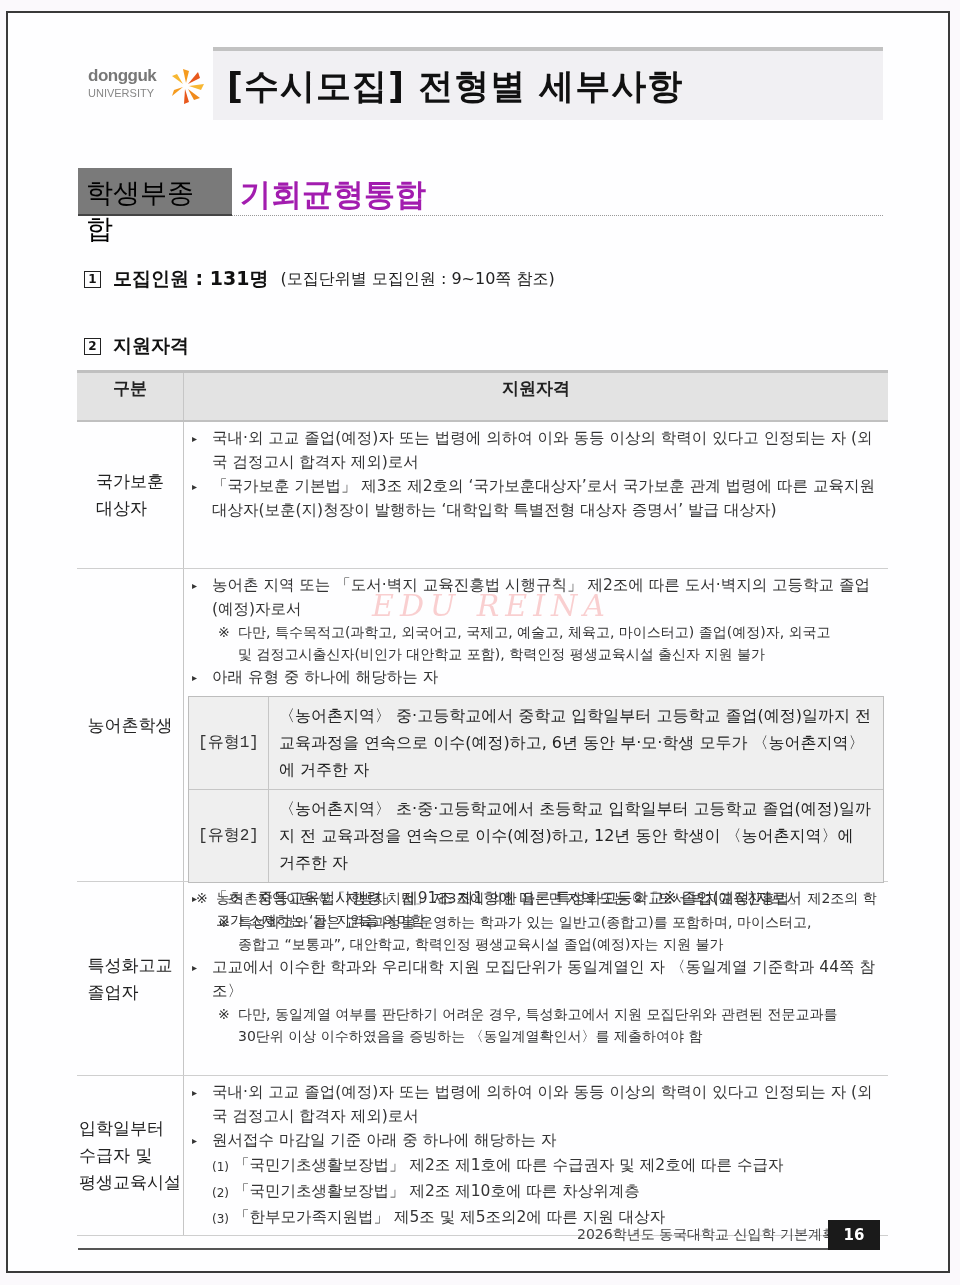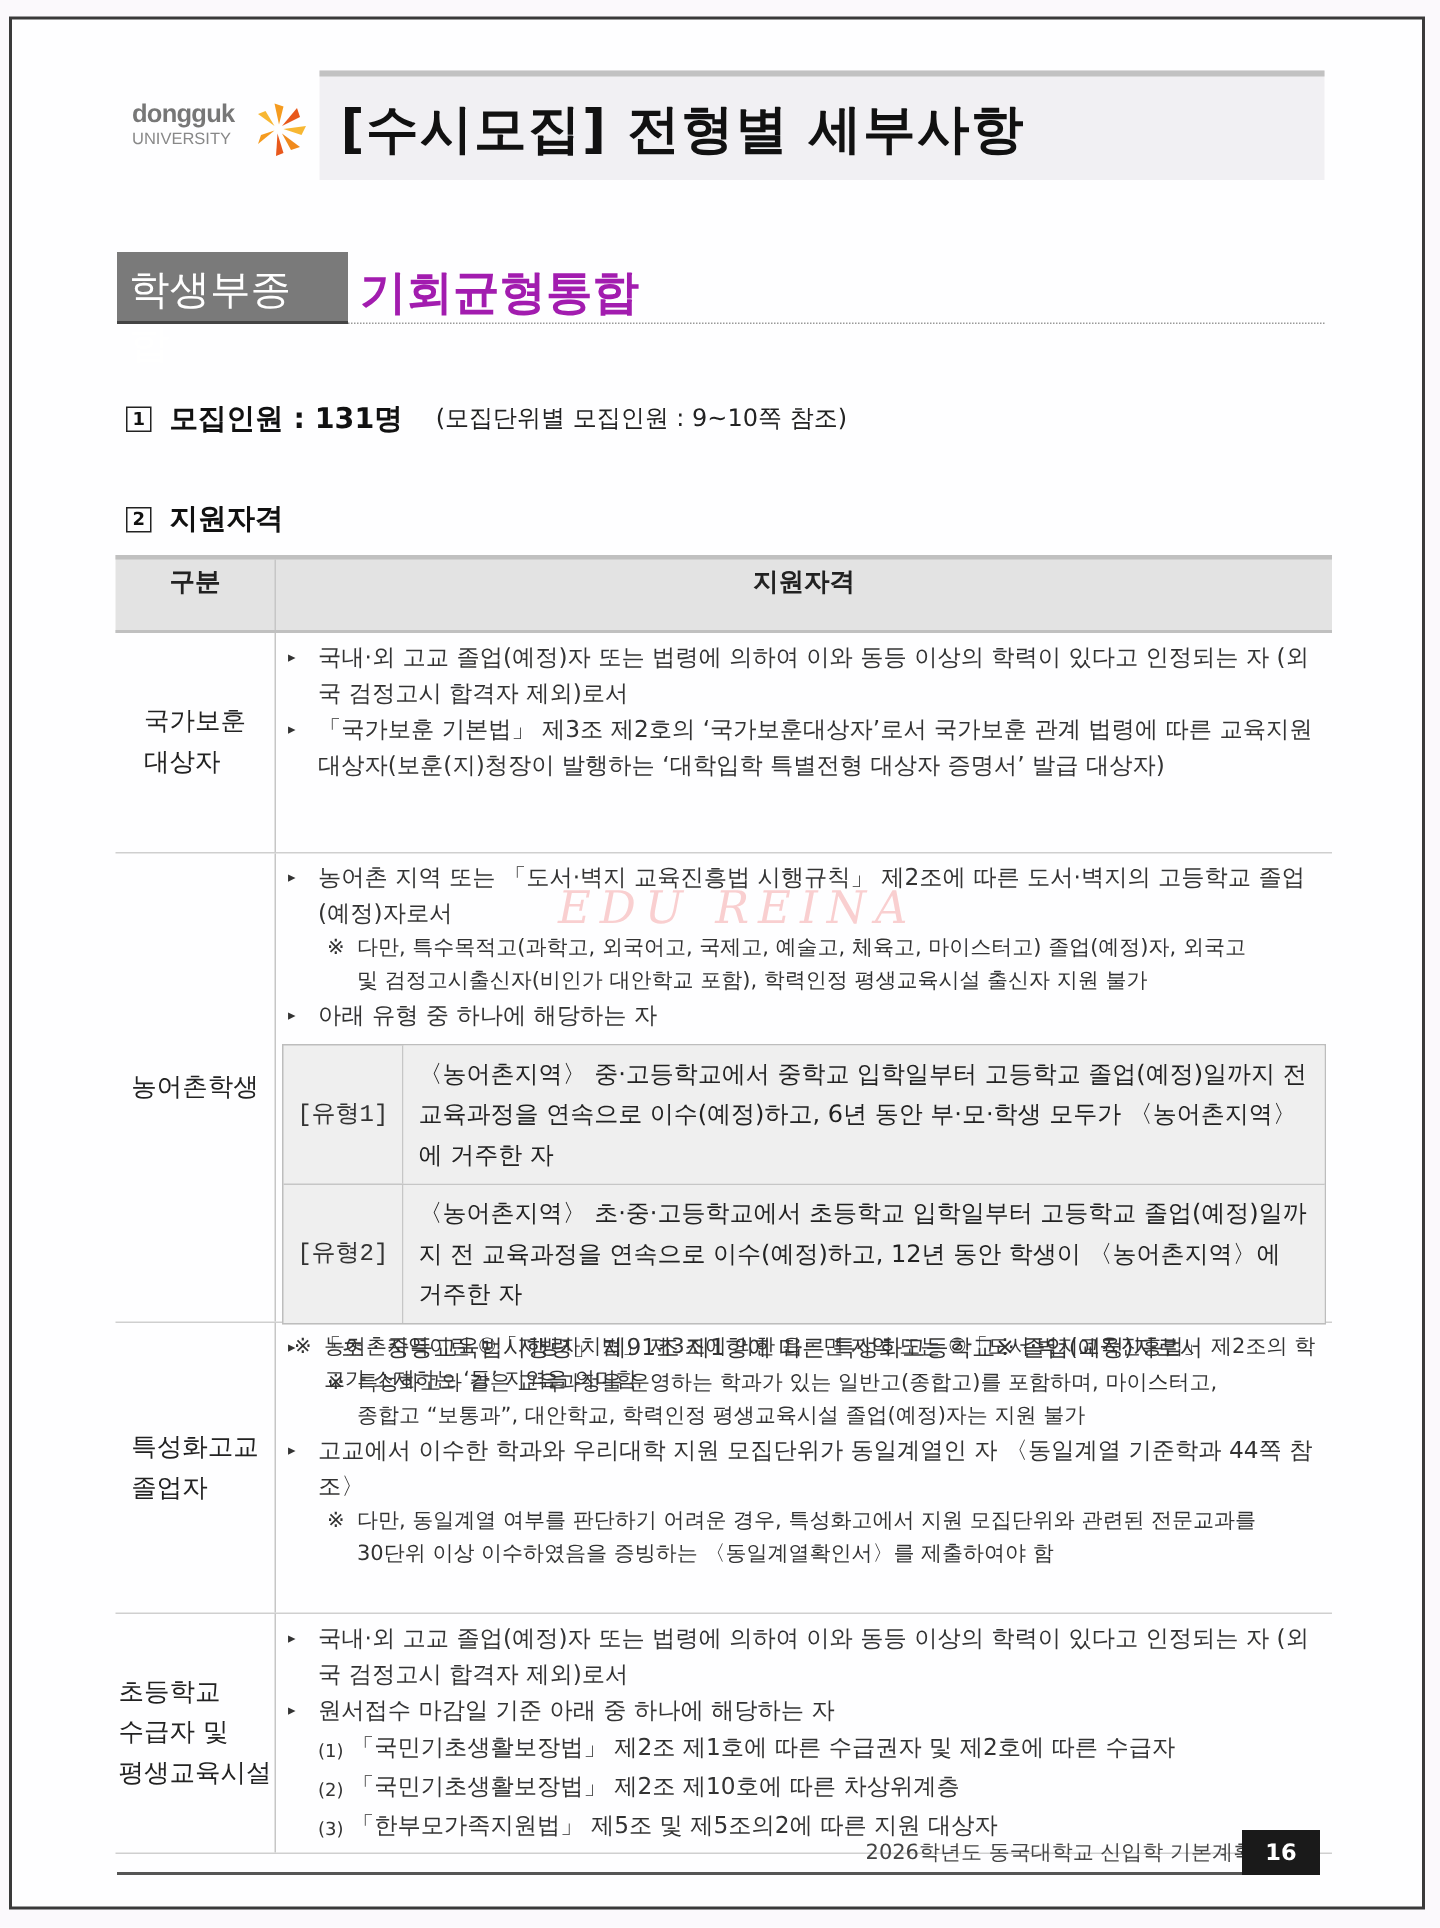--- a/index.html
+++ b/index.html
@@ -21,32 +21,32 @@
     position: absolute; left: 213px; top: 47px; width: 670px; height: 73px;
     background: #f1f0f3; border-top: 4px solid #c2c2c2;
   }
   .title-bar .title {
     position: absolute; left: 14px; top: 12px; font-size: 35px; font-weight: bold; color: #111; letter-spacing: 1px;
   }
 
   
   .section-head { position: absolute; left: 78px; top: 168px; width: 805px; height: 48px; }
   .section-head .tag {
-    position: absolute; left: 0; top: 0; height: 48px; width: 154px; background: #7a7a7a; color: #ffffff;
+    position: absolute; left: 0; top: 0; height: 48px; width: 154px; background: #7a7a7a; color: #000000;
     font-size: 27px; padding: 7px 14px 0 8px; border-bottom: 2px solid #444;
   }
   .section-head .name { position: absolute; left: 162px; top: 6px; font-size: 31px; font-weight: bold; color: #a21caf; }
   .section-head .rule { position: absolute; left: 154px; right: 0; bottom: 0; border-bottom: 1px dotted #999; }
 
   .item-line { position: absolute; left: 84px; font-size: 19px; font-weight: bold; color: #111; display: flex; align-items: center; }
   .item-line .num {
     display: inline-block; width: 17px; height: 17px; border: 1.5px solid #222; font-size: 12px; line-height: 14px;
     text-align: center; margin-right: 12px; font-weight: bold;
   }
-  .item-line .note { font-size: 16px; font-weight: normal; margin-left: 22px; color: #222; }
+  .item-line .note { font-size: 16px; font-weight: normal; margin-left: 12px; color: #222; }
 
   
   .qual-table { position: absolute; left: 77px; top: 370px; width: 811px; }
   .thead { display: flex; height: 52px; background: #e3e3e3; border-top: 3px solid #c0c0c0; border-bottom: 2px solid #c0c0c0; }
   .thead .c1 { width: 107px; border-right: 1px solid #c6c6c6; text-align: center; font-weight: bold; font-size: 17px; line-height: 31px; }
   .thead .c2 { flex: 1; text-align: center; font-weight: bold; font-size: 17px; line-height: 31px; }
 
   .row { display: flex; border-bottom: 1.5px solid #cfcfcf; }
   .row .c1 { width: 107px; border-right: 1px solid #c6c6c6; display: flex; align-items: center; justify-content: center; text-align: left; font-size: 17px; line-height: 27px; color: #222; }
   .row .c2 { flex: 1; padding: 4px 6px 6px 8px; font-size: 15.5px; color: #333; line-height: 24px; }
@@ -205,21 +205,21 @@
         <span class="m">※</span>
         <span>다만, 동일계열 여부를 판단하기 어려운 경우, 특성화고에서 지원 모집단위와 관련된 전문교과를</span>
       </div>
       <div class="indent2">30단위 이상 이수하였음을 증빙하는 〈동일계열확인서〉를 제출하여야 함</div>
     </div>
   </div>
 
   <div class="row" style="height:160px;">
     <div class="c1">
       <div>
-        <div>초등학교</div>
+        <div>입학일부터</div>
         <div>수급자 및</div>
         <div>평생교육시설</div>
       </div>
     </div>
     <div class="c2">
       <div class="bullet">
         <span class="b">▸</span>
         <span class="t">국내·외 고교 졸업(예정)자 또는 법령에 의하여 이와 동등 이상의 학력이 있다고 인정되는 자 (외국 검정고시 합격자 제외)로서</span>
       </div>
       <div class="bullet">

